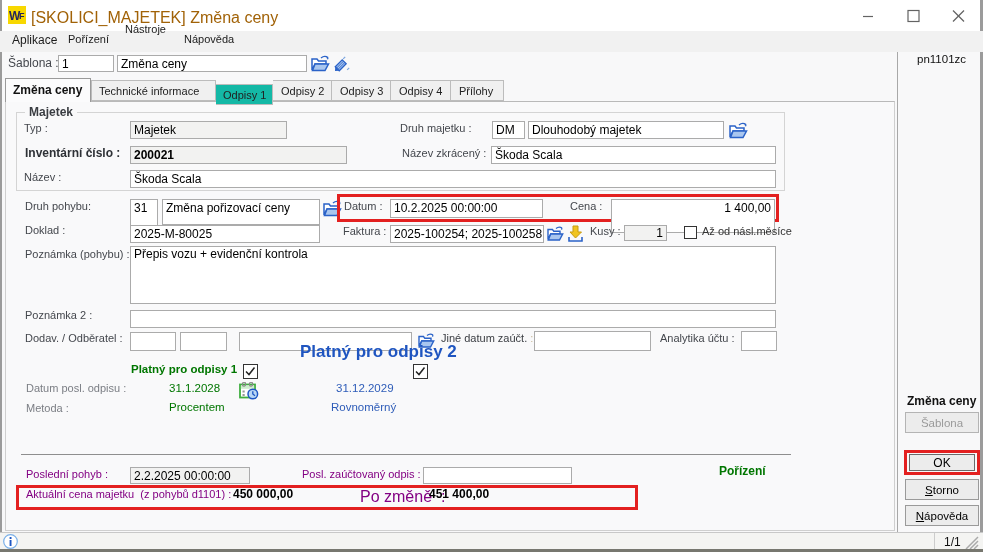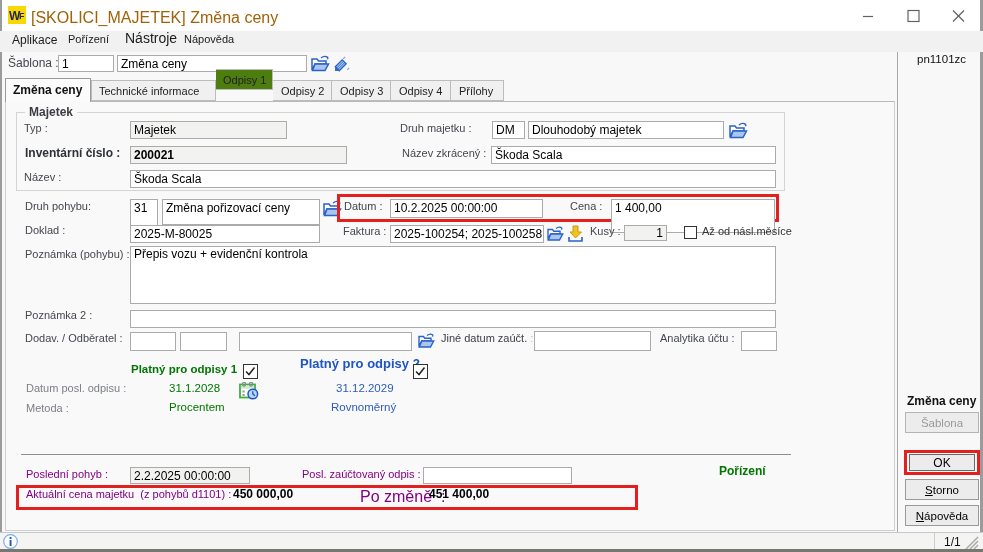--- a/index.html
+++ b/index.html
@@ -27,21 +27,21 @@
 <svg style="left:860px;top:8px" width="110" height="16" viewBox="0 0 110 16">
  <line x1="3" y1="8.5" x2="13" y2="8.5" stroke="#636363" stroke-width="1.2"></line>
  <rect x="48" y="2.5" width="11" height="11" fill="none" stroke="#636363" stroke-width="1.2"></rect>
  <line x1="93" y1="2.5" x2="104" y2="13.5" stroke="#636363" stroke-width="1.2"></line>
  <line x1="104" y1="2.5" x2="93" y2="13.5" stroke="#636363" stroke-width="1.2"></line>
 </svg>
 
 <div class="abs" style="left:0;top:31px;width:983px;height:21px;background:#f1f1f1"></div>
 <div class="abs" style="top:33px;left:12px;font-size:12px;color:#1b1b1b">Aplikace</div>
 <div class="abs" style="top:33px;left:68px;font-size:11px;color:#1b1b1b">Pořízení</div>
-<div class="abs" style="top:30px;left:125px;font-size:14px;color:#1b1b1b">Nástroje</div>
+<div class="abs" style="top:23px;left:125px;font-size:11px;color:#1b1b1b">Nástroje</div>
 <div class="abs" style="top:33px;left:184px;font-size:11px;color:#1b1b1b">Nápověda</div>
 
 <div class="lbl" style="left:8px;top:56px;color:#44474d;font-size:12px">Šablona :</div>
 <div class="fld" style="left:58px;top:55px;width:56px;height:17px">1</div>
 <div class="fld" style="left:117px;top:55px;width:190px;height:17px">Změna ceny</div>
 <svg style="left:310px;top:54px" width="22" height="19" viewBox="0 0 22 19">
  <path d="M11 4 Q14.5 1 18 3.5 l-1.5-0.5 m1.5 0.5 l-0.6 1.8" fill="none" stroke="#2a62c8" stroke-width="1.4"></path>
  <path d="M2 5 h5 l1.5 2 H16 v3 H5 L2 16 Z" fill="#fff" stroke="#2a62c8" stroke-width="1.5"></path>
  <path d="M5 10 h13.5 L15 16.5 H2.5 Z" fill="#a9c6ef" stroke="#2a62c8" stroke-width="1.5"></path>
 </svg>
@@ -49,21 +49,21 @@
  <polygon points="2.28,10.76 9.21,3.83 13.17,7.79 6.24,14.72" fill="#a9c6ef" stroke="#2a62c8" stroke-width="1.3"></polygon>
  <line x1="3.59" y1="12.07" x2="10.52" y2="5.14" stroke="#2a62c8" stroke-width="0.9"></line>
  <line x1="4.93" y1="13.41" x2="11.86" y2="6.48" stroke="#2a62c8" stroke-width="0.9"></line>
  <polygon points="2,15 2.28,10.76 6.24,14.72" fill="#2a62c8"></polygon>
  <line x1="10.2" y1="2.8" x2="12.2" y2="0.8" stroke="#7da7e0" stroke-width="1.2"></line>
  <line x1="14.2" y1="13.8" x2="16.2" y2="11.8" stroke="#7da7e0" stroke-width="1.2"></line>
 </svg>
 
 <div class="abs" style="left:5px;top:101px;width:890px;height:430px;background:#f9f9fa;border:1px solid #cfcfcf;border-top:1px solid #b9b9b9"></div>
 <div class="abs" style="left:91px;top:80px;width:125px;height:21px;background:#f0f0f0;border:1px solid #bcbcbc;font-size:11px;color:#222;line-height:20px;padding-left:7px">Technické informace</div>
-<div class="abs" style="left:216px;top:69px;width:57px;height:21px;background:#4d7c0f;border:1px solid #bcbcbc;border-left:none;font-size:11px;color:#222;line-height:20px;padding-left:7px">Odpisy 1</div>
+<div class="abs" style="left:216px;top:84px;width:57px;height:21px;background:#14b8a6;border:1px solid #bcbcbc;border-left:none;font-size:11px;color:#222;line-height:20px;padding-left:7px">Odpisy 1</div>
 <div class="abs" style="left:273px;top:80px;width:59px;height:21px;background:#f0f0f0;border:1px solid #bcbcbc;border-left:none;font-size:11px;color:#222;line-height:20px;padding-left:8px">Odpisy 2</div>
 <div class="abs" style="left:332px;top:80px;width:59px;height:21px;background:#f0f0f0;border:1px solid #bcbcbc;border-left:none;font-size:11px;color:#222;line-height:20px;padding-left:8px">Odpisy 3</div>
 <div class="abs" style="left:391px;top:80px;width:60px;height:21px;background:#f0f0f0;border:1px solid #bcbcbc;border-left:none;font-size:11px;color:#222;line-height:20px;padding-left:8px">Odpisy 4</div>
 <div class="abs" style="left:451px;top:80px;width:53px;height:21px;background:#f0f0f0;border:1px solid #bcbcbc;border-left:none;font-size:11px;color:#222;line-height:20px;padding-left:8px">Přílohy</div>
 <div class="abs" style="left:5px;top:78px;width:86px;height:24px;background:#fbfbfc;border:1px solid #9a9a9a;border-bottom:none;font-size:12px;font-weight:bold;color:#111;line-height:22px;padding-left:7px">Změna ceny</div>
 
 <div class="abs" style="left:16px;top:112px;width:769px;height:79px;border:1px solid #d4d4d4"></div>
 <div class="abs" style="left:25px;top:105px;background:#f9f9fa;padding:0 4px;font-size:12px;font-weight:bold;color:#3a3d42">Majetek</div>
 
 <div class="lbl" style="left:24px;top:122px">Typ :</div>
@@ -90,21 +90,21 @@
 <div class="fld" style="left:162px;top:199px;width:158px;height:26px">Změna pořizovací ceny</div>
 <svg style="left:322px;top:199px" width="22" height="19" viewBox="0 0 22 19">
  <path d="M11 4 Q14.5 1 18 3.5 l-1.5-0.5 m1.5 0.5 l-0.6 1.8" fill="none" stroke="#2a62c8" stroke-width="1.4"></path>
  <path d="M2 5 h5 l1.5 2 H16 v3 H5 L2 16 Z" fill="#fff" stroke="#2a62c8" stroke-width="1.5"></path>
  <path d="M5 10 h13.5 L15 16.5 H2.5 Z" fill="#a9c6ef" stroke="#2a62c8" stroke-width="1.5"></path>
 </svg>
 <div class="abs" style="left:337px;top:194px;width:442px;height:28px;border:3px solid #e32020"></div>
 <div class="lbl" style="left:344px;top:200px">Datum :</div>
 <div class="fld" style="left:390px;top:199px;width:153px;height:19px">10.2.2025 00:00:00</div>
 <div class="lbl" style="left:570px;top:200px">Cena :</div>
-<div class="fld" style="left:611px;top:199px;width:164px;height:34px;text-align:left">1 400,00</div>
+<div class="fld" style="left:611px;top:199px;width:164px;height:34px;text-align:right">1 400,00</div>
 
 <div class="lbl" style="left:25px;top:224px">Doklad :</div>
 <div class="fld" style="left:130px;top:225px;width:190px;height:18px">2025-M-80025</div>
 <div class="lbl" style="left:343px;top:225px">Faktura :</div>
 <div class="fld" style="left:390px;top:225px;width:154px;height:18px">2025-100254; 2025-100258</div>
 <svg style="left:546px;top:225px" width="20" height="18" viewBox="0 0 20 18">
  <path d="M10 3.5 Q13 1 16 3 l-1.3-0.4 m1.3 0.4 l-0.5 1.6" fill="none" stroke="#2a62c8" stroke-width="1.3"></path>
  <path d="M2 4.5 h4.5 l1.3 1.8 H14 v2.7 H4.7 L2 14.5 Z" fill="#fff" stroke="#2a62c8" stroke-width="1.4"></path>
  <path d="M4.7 9 h12 L13.5 15 H2.3 Z" fill="#a9c6ef" stroke="#2a62c8" stroke-width="1.4"></path>
 </svg>
@@ -134,21 +134,21 @@
 <div class="lbl" style="left:441px;top:332px;color:#3a3d42">Jiné datum zaúčt. <span style="color:#c8b89a">:</span></div>
 <div class="fld" style="left:534px;top:331px;width:117px;height:20px"></div>
 <div class="lbl" style="left:660px;top:332px">Analytika účtu :</div>
 <div class="fld" style="left:741px;top:331px;width:36px;height:20px"></div>
 
 <div class="abs grn" style="left:131px;top:363px;font-size:11.5px;font-weight:bold">Platný pro odpisy 1</div>
 <svg style="left:243px;top:364px" width="15" height="15" viewBox="0 0 15 15">
  <rect x="0.5" y="0.5" width="14" height="14" fill="#fff" stroke="#333" stroke-width="1"></rect>
  <path d="M3 7.5 L6 10.5 L11.5 3.5" fill="none" stroke="#222" stroke-width="1.5"></path>
 </svg>
-<div class="abs blu" style="left:300px;top:356px;font-size:13px;font-weight:bold;color:#1f55c0">Platný pro odpisy 2</div>
+<div class="abs blu" style="left:300px;top:342px;font-size:17px;font-weight:bold;color:#1f55c0">Platný pro odpisy 2</div>
 <svg style="left:413px;top:364px" width="15" height="15" viewBox="0 0 15 15">
  <rect x="0.5" y="0.5" width="14" height="14" fill="#fff" stroke="#333" stroke-width="1"></rect>
  <path d="M3 7.5 L6 10.5 L11.5 3.5" fill="none" stroke="#222" stroke-width="1.5"></path>
 </svg>
 <div class="lbl" style="left:26px;top:382px;color:#7b7e84">Datum posl. odpisu :</div>
 <div class="abs grn" style="left:169px;top:382px;font-size:11.5px">31.1.2028</div>
 <svg style="left:239px;top:382px" width="21" height="18" viewBox="0 0 21 18">
  <rect x="1" y="2.5" width="15" height="13" fill="#fff" stroke="#3fae3f" stroke-width="1.8"></rect>
  <rect x="1.9" y="3.4" width="13.2" height="3.4" fill="#cdeccd"></rect>
  <ellipse cx="5" cy="2.2" rx="1.6" ry="2" fill="none" stroke="#888" stroke-width="1.2"></ellipse>

